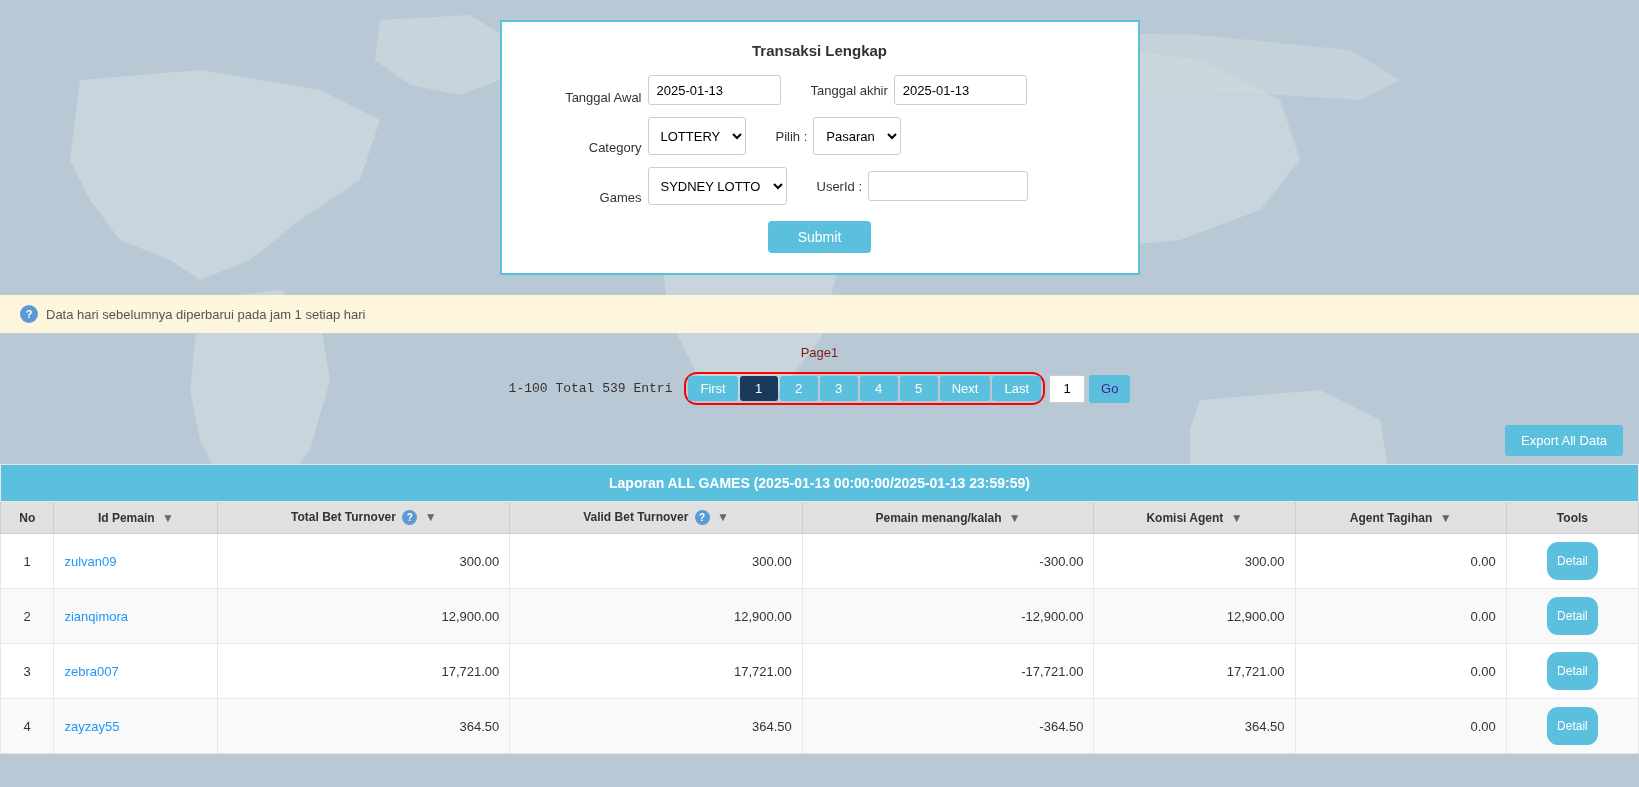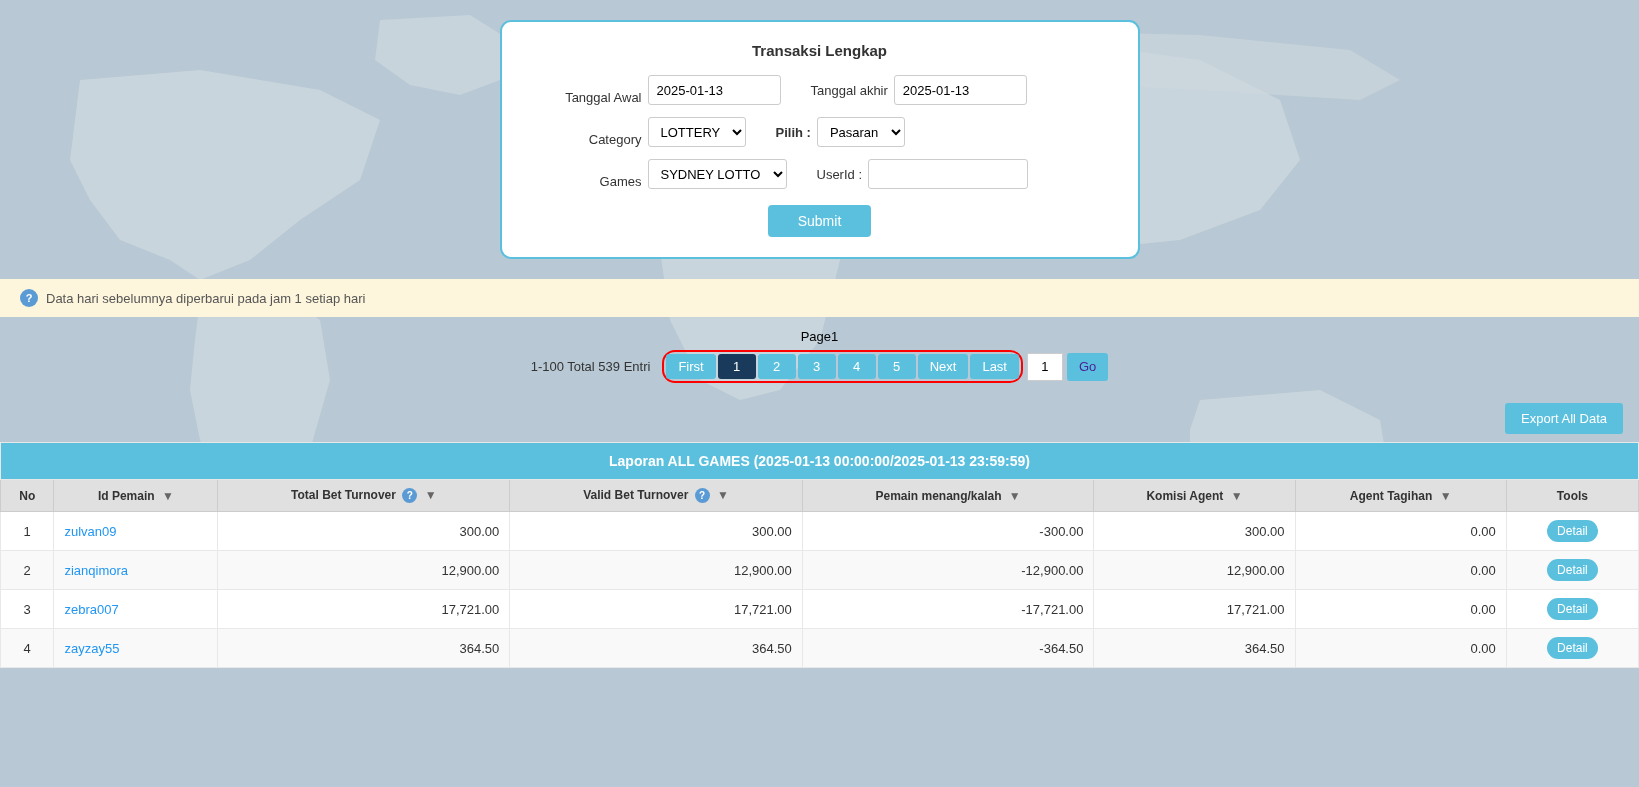--- a/index.html
+++ b/index.html
@@ -13,21 +13,21 @@
 
     .content-wrap {
       position: relative;
       z-index: 1;
     }
 
     
     .form-card {
       background: white;
       border: 2px solid #5bc0de;
-      border-radius: 11px;
+      border-radius: 0;
       margin: 20px auto;
       padding: 20px 30px;
       max-width: 640px;
       width: 90%;
     }
 
     .form-card-title {
       text-align: center;
       font-weight: bold;
       font-size: 15px;
@@ -60,21 +60,21 @@
 
     .form-input-date {
       width: 133px;
     }
 
     .form-select {
       border: 1px solid #ccc;
       padding: 4px 8px;
       font-size: 13px;
       border-radius: 3px;
-      height: 30px;
+      height: 38px;
       background: white;
       cursor: pointer;
     }
 
     .form-col {
       display: flex;
       align-items: flex-end;
       gap: 6px;
     }
 
@@ -126,35 +126,36 @@
     }
 
     
     .pagination-area {
       padding: 12px 20px;
       text-align: center;
     }
 
     .page-label {
       font-size: 13px;
-      color: #000000;
-      margin-bottom: 6px;
+      color: #7f1d1d;
+      margin-bottom: 12px;
     }
 
     .pagination-row {
       display: flex;
       align-items: center;
       justify-content: center;
       gap: 4px;
     }
 
     .pagination-info {
       font-size: 13px;
       color: #333;
       margin-right: 8px;
+      font-family: Liberation Mono, monospace;
     }
 
     
     .pagination-box {
       border: 2px solid red;
       display: flex;
       align-items: center;
       gap: 2px;
       padding: 2px;
       border-radius: 13px;
@@ -270,21 +271,21 @@
 
     .link-blue { color: #2196F3; text-decoration: none; }
 
     .text-red { color: #e53935; }
     .text-green { color: #43a047; }
 
     .btn-detail {
       background: #5bc0de;
       color: white;
       border: none;
-      padding: 4px 10px;
+      padding: 12px 10px;
       font-size: 12px;
       border-radius: 11px;
       cursor: pointer;
     }
 
     .question-icon {
       display: inline-flex;
       align-items: center;
       justify-content: center;
       width: 15px;
@@ -357,21 +358,21 @@
       <div class="form-col">
         <span class="form-label">Category</span>
         <select class="form-select">
           <option>LOTTERY</option>
           <option>CASINO</option>
           <option>SLOT</option>
           <option>POKER</option>
         </select>
       </div>
       <div class="form-col-right">
-        <span class="form-label" style="width:auto;margin-left:20px;font-weight:bold;">Pilih :</span>
+        <span class="form-label" style="width:auto;margin-left:20px;">Pilih :</span>
         <select class="form-select">
           <option>Pasaran</option>
           <option>Option 1</option>
           <option>Option 2</option>
         </select>
       </div>
     </div>
 
     <div class="form-row">
       <div class="form-col">

